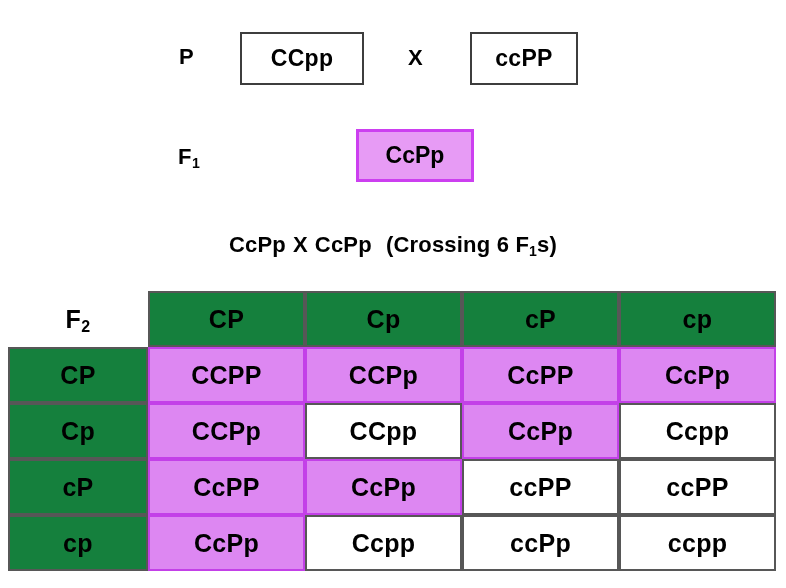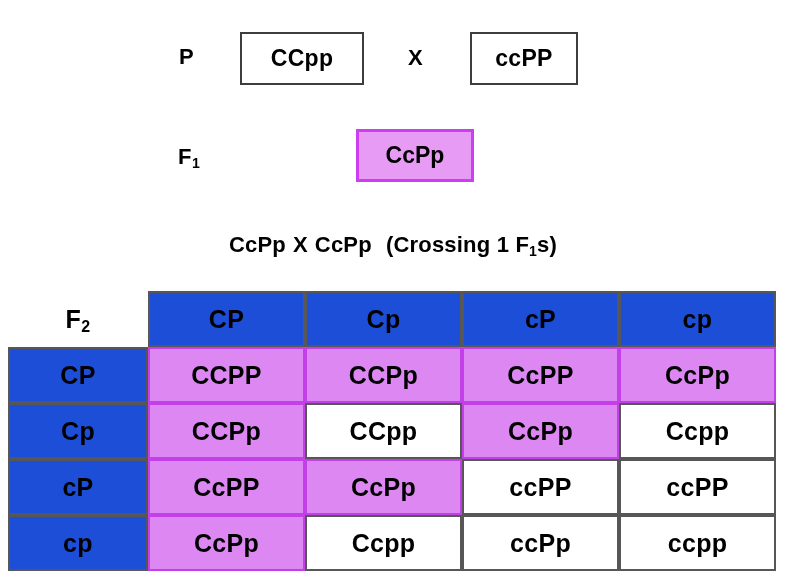--- a/index.html
+++ b/index.html
@@ -114,21 +114,21 @@
   }
   
   td.corner {
     border: none;
     background: transparent;
     width: 140px;
     font-size: 22px;
   }
   
   td.hdr {
-    background: #1d4ed8;
+    background: #15803d;
     border: 2px solid #575757;
   }
   
   td.cell-white {
     background: #ffffff;
     border: 2px solid #575757;
   }
   
   td.cell-purple {
     background: #dd87f2;
@@ -151,21 +151,21 @@
     <span>ccPP</span>
   </div>
 </div>
 
 <div class="gen-label" id="f1-label"><span>F</span><sub>1</sub></div>
 
 <div id="f1-box">
   <span>CcPp</span>
 </div>
 
-<div id="cross-caption"><span>CcPp</span><span class="sp"></span><span>X</span><span class="sp"></span><span>CcPp</span><span class="sp"></span><span class="sp"></span><span>(Crossing 1 F</span><sub>1</sub><span>s)</span></div>
+<div id="cross-caption"><span>CcPp</span><span class="sp"></span><span>X</span><span class="sp"></span><span>CcPp</span><span class="sp"></span><span class="sp"></span><span>(Crossing 6 F</span><sub>1</sub><span>s)</span></div>
 
 <table id="punnett">
   <colgroup>
     <col style="width:140px">
     <col style="width:157px">
     <col style="width:157px">
     <col style="width:157px">
     <col style="width:157px">
   </colgroup>
   <tbody id="punnett-body">

